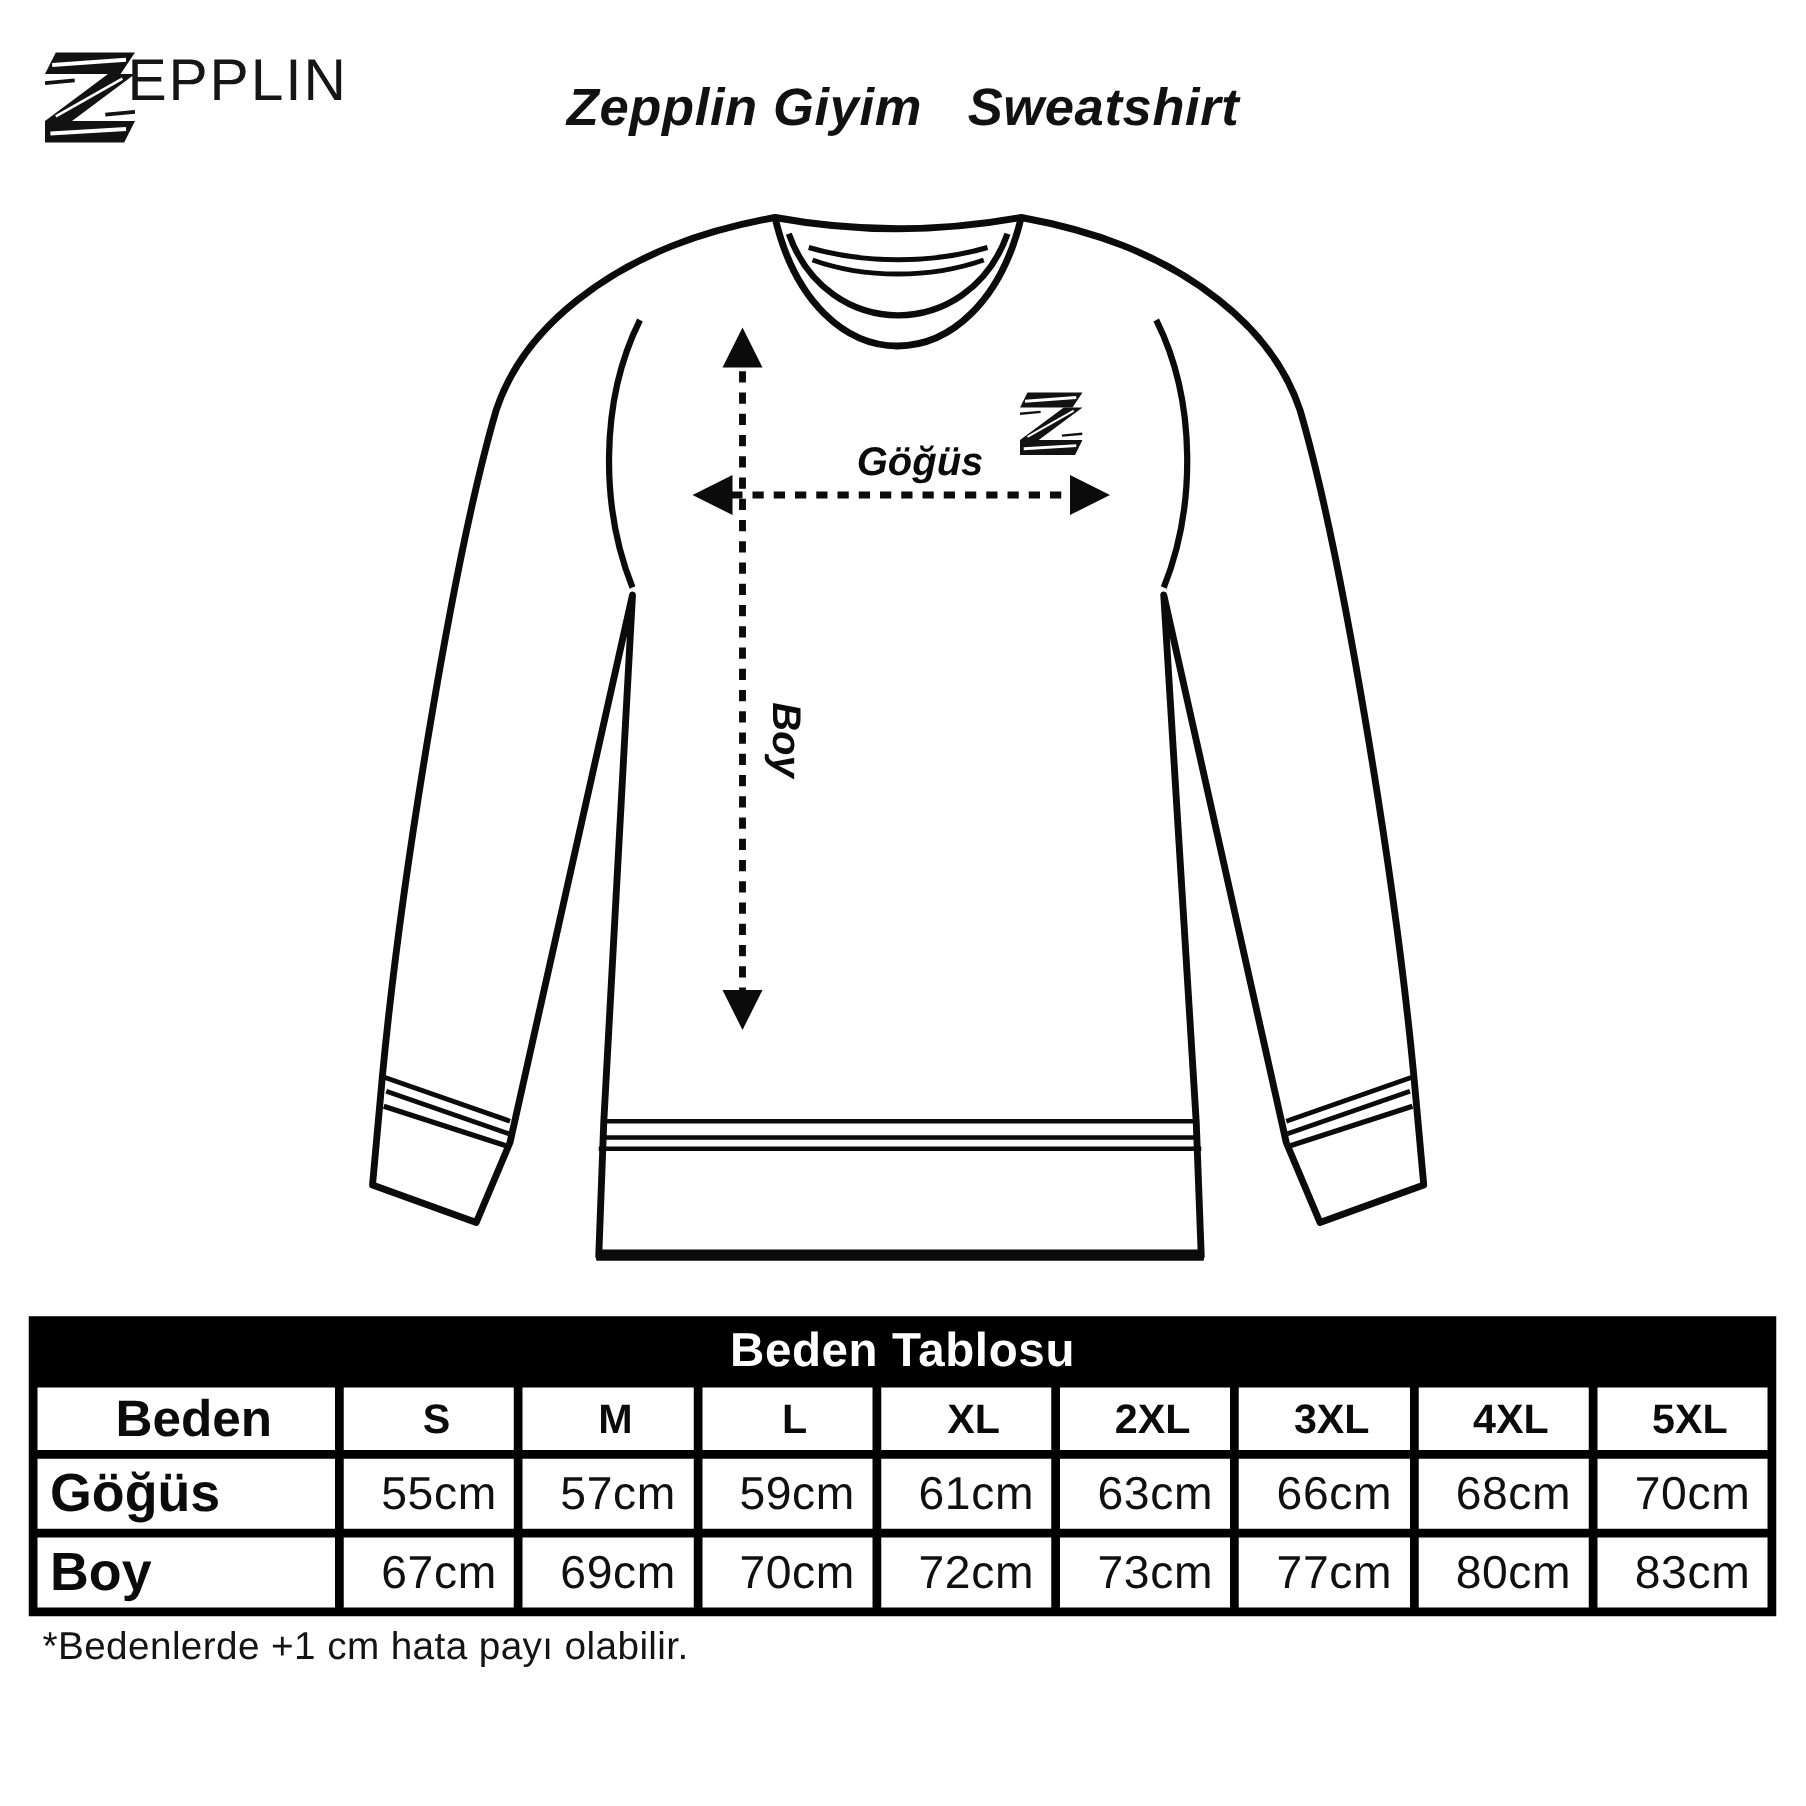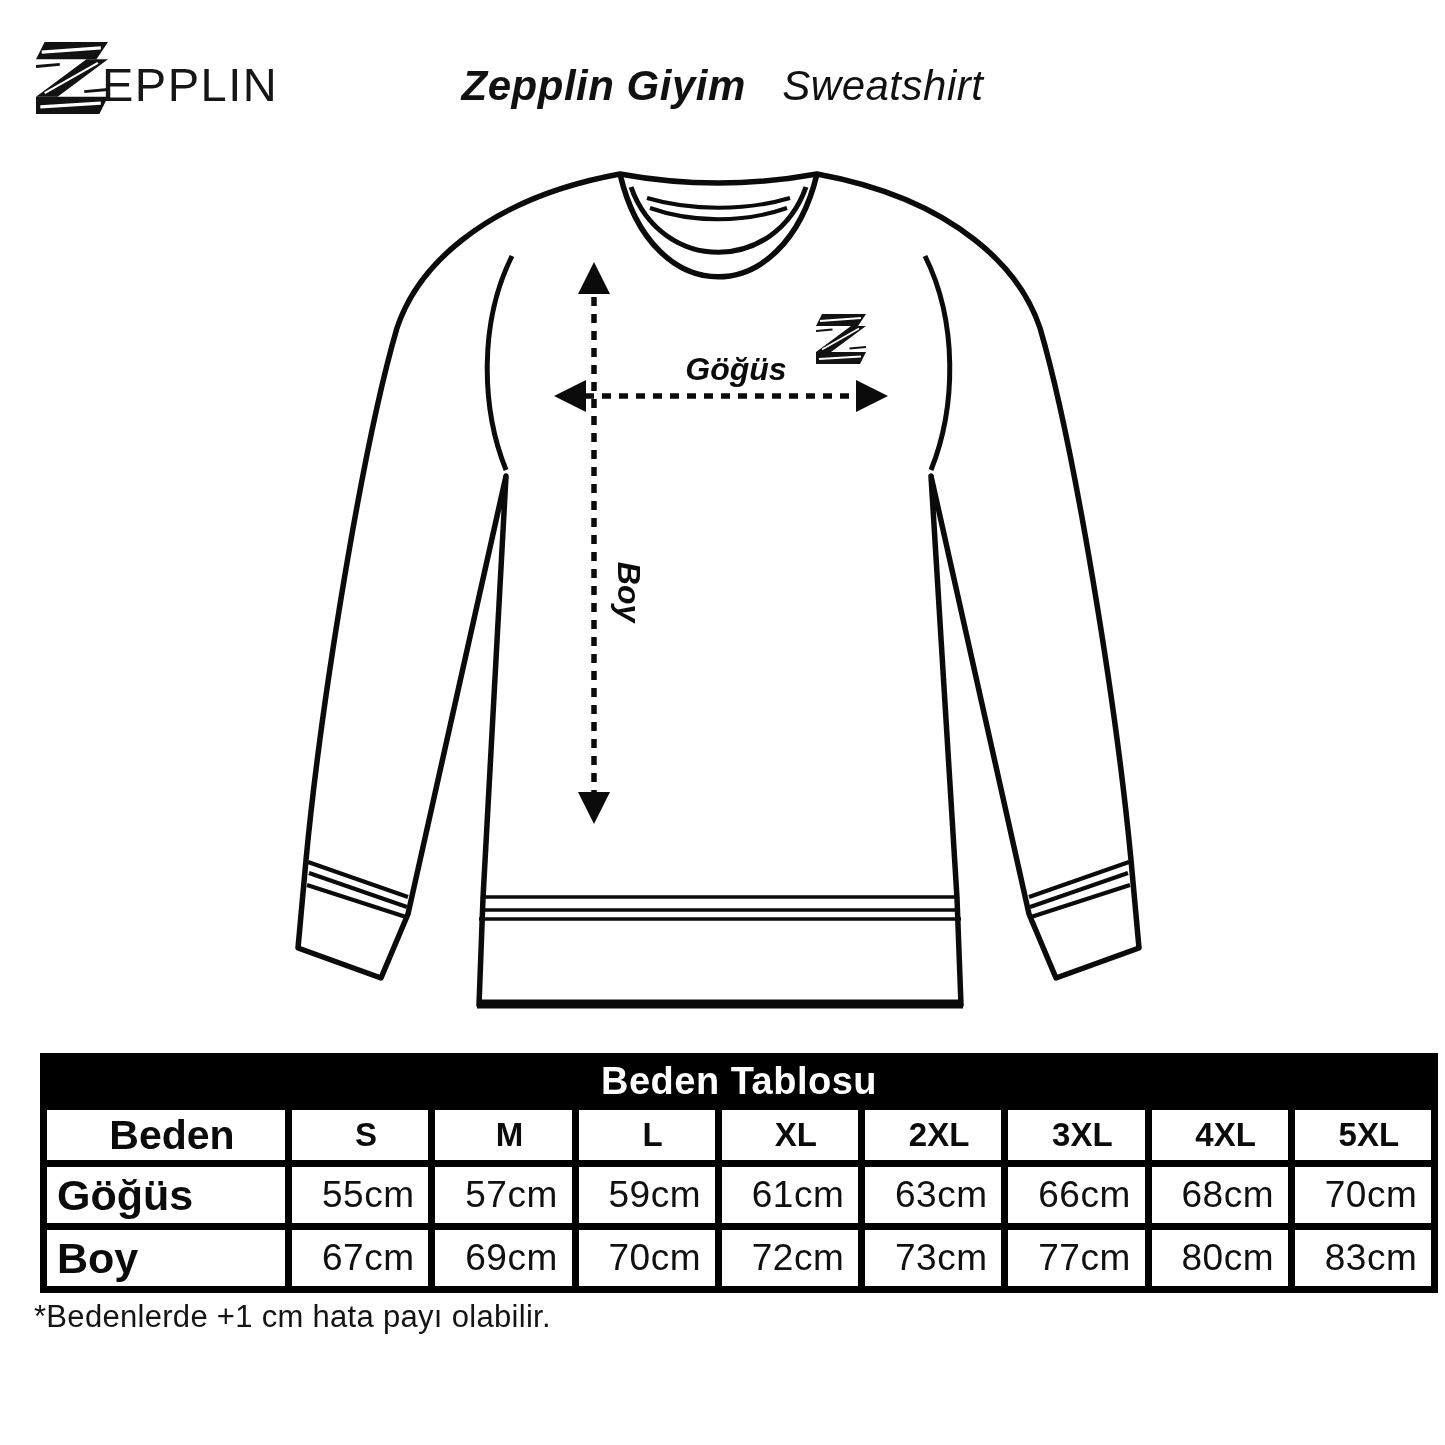--- a/index.html
+++ b/index.html
@@ -1,37 +1,37 @@
 <!DOCTYPE html>
 <html><head>
 <meta charset="utf-8">
 <style>
   html,body{margin:0;padding:0;}
   body{
     width:1445px;height:1445px;position:relative;background:#ffffff;
     font-family:"Liberation Sans", sans-serif;color:#0b0b0b;overflow:hidden;
   }
   
-  .brand{position:absolute;left:36px;top:40px;display:flex;align-items:flex-end;}
+  .brand{position:absolute;left:36px;top:40px;display:flex;align-items:flex-start;}
   .brand .zmark-box{width:72px;height:76px;}
   .brand .brand-text{
     font-size:47px;font-weight:500;letter-spacing:1.5px;color:#161616;
     line-height:1;margin-left:-6px;margin-bottom:8px;
   }
   .page-title{
     position:absolute;left:0;top:62px;width:100%;text-align:center;
     font-style:italic;font-size:42px;letter-spacing:.5px;color:#111;
   }
   .page-title .t-reg{font-weight:700;}
-  .page-title .t-bold{font-weight:400;margin-top:16px;}
+  .page-title .t-bold{font-weight:700;margin-top:16px;}
   
   .garment{position:absolute;left:0;top:0;}
   
   .size-table{
-    position:absolute;left:40px;top:1053px;width:1398px;height:240px;
+    position:absolute;left:23px;top:1053px;width:1398px;height:240px;
     background:#000;box-sizing:border-box;display:flex;flex-direction:column;
   }
   .size-table .tbl-title{
     height:57px;display:flex;align-items:center;justify-content:center;
     color:#fff;font-weight:700;font-size:38px;letter-spacing:.5px;
   }
   .tbl-grid{
     flex:1;display:grid;margin:0 7px 7px 7px;gap:7px;
     grid-template-columns:238px repeat(8,1fr);
     grid-template-rows:50px 56px 56px;

